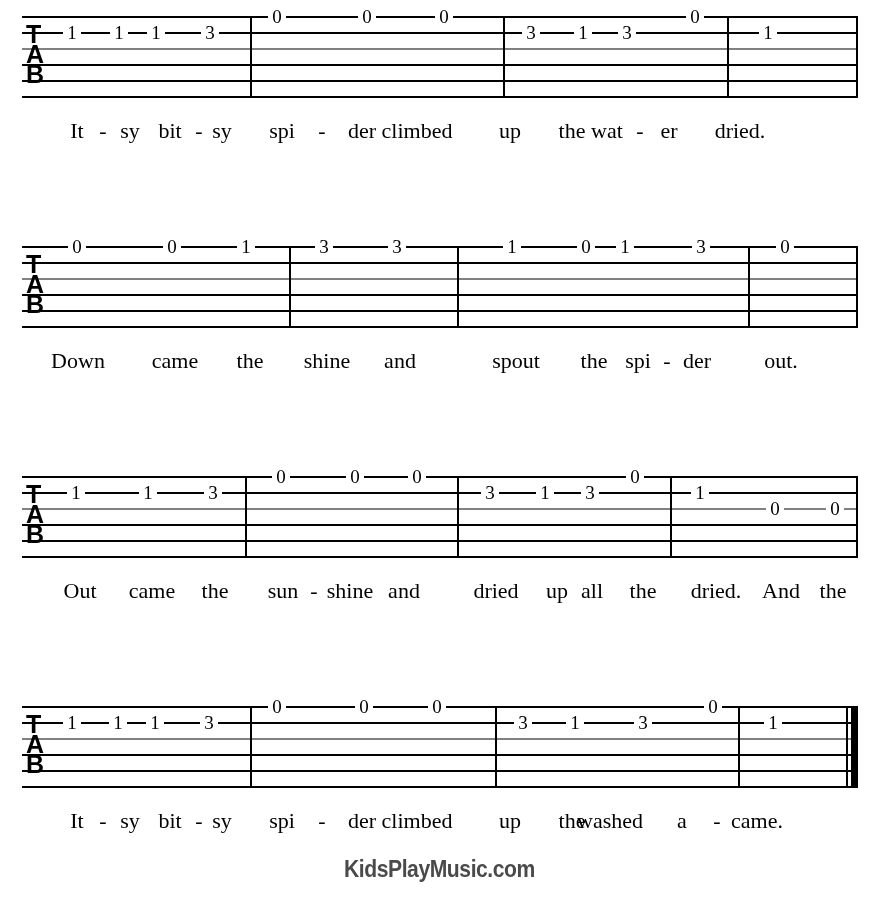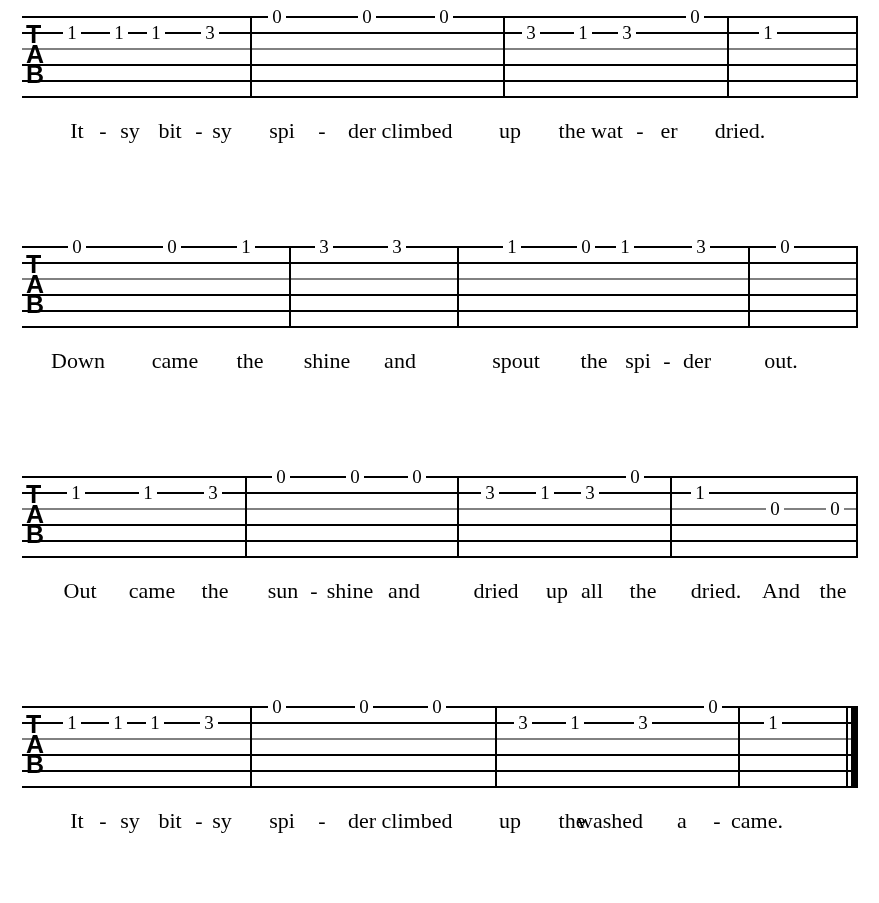--- a/index.html
+++ b/index.html
@@ -353,14 +353,17 @@
         <span class="lyric-word" style="left: 417px;">climbed</span>
         <span class="lyric-word" style="left: 510px;">up</span>
         <span class="lyric-word" style="left: 572px;">the</span>
         <span class="lyric-word" style="left: 610px;">washed</span>
         <span class="lyric-word" style="left: 682px;">a</span>
         <span class="lyric-word" style="left: 717px;">-</span>
         <span class="lyric-word" style="left: 757px;">came.</span>
       </div>
   </div>
 
+  <div class="footer">
+    <span class="footer-text">KidsPlayMusic.com</span>
+  </div>
 
 </div>
 
 </body></html>

